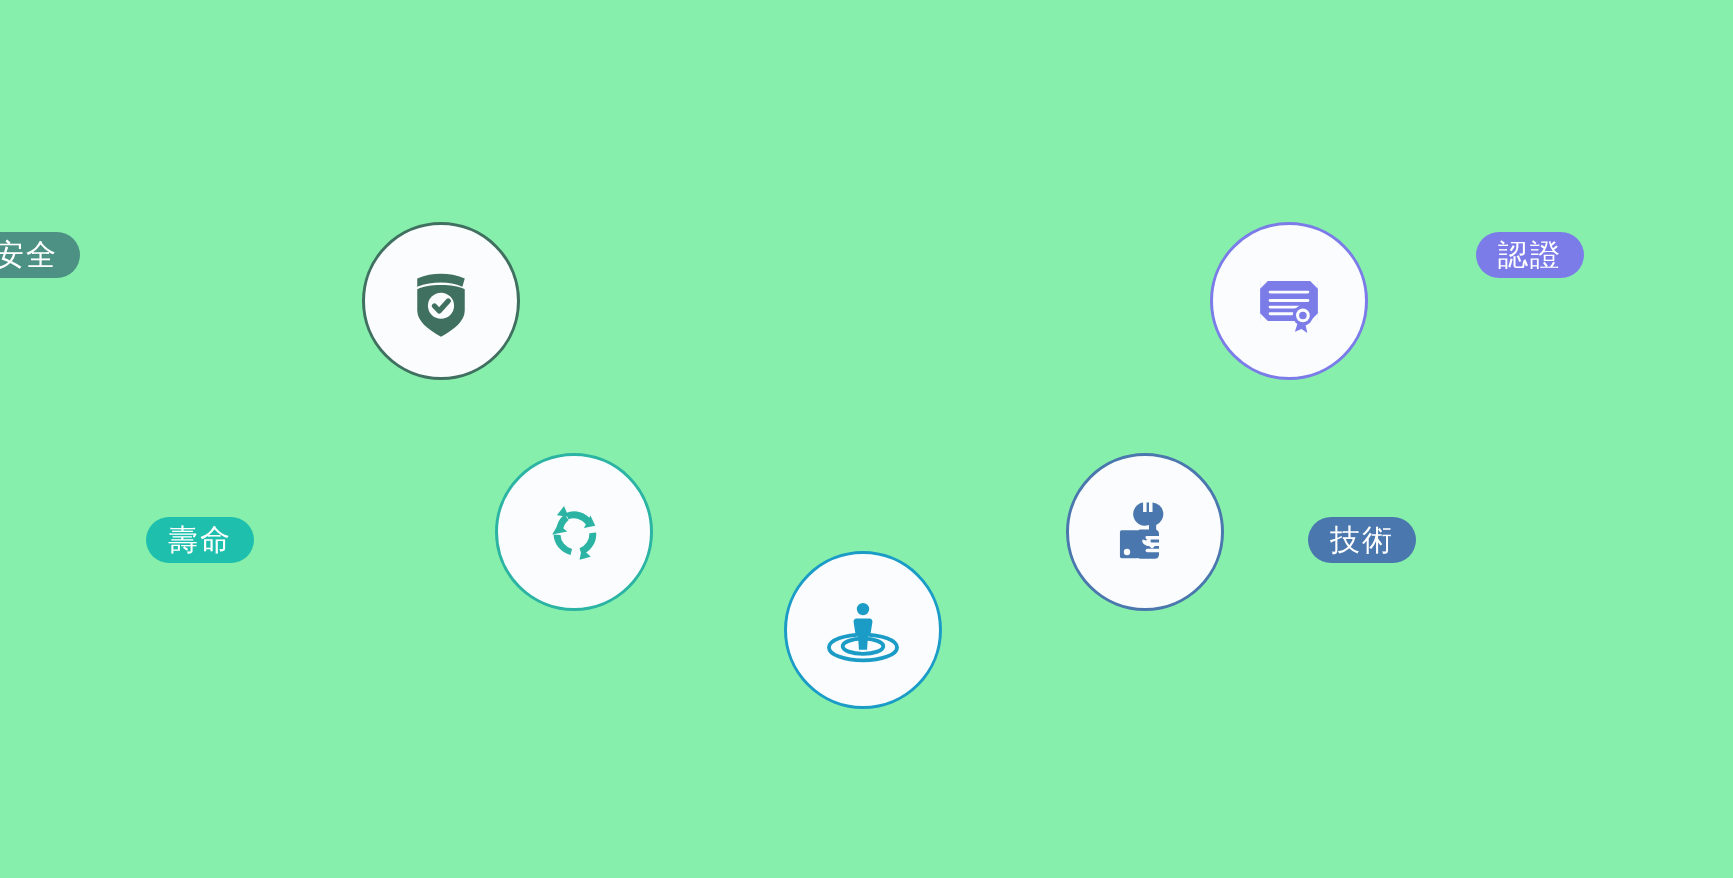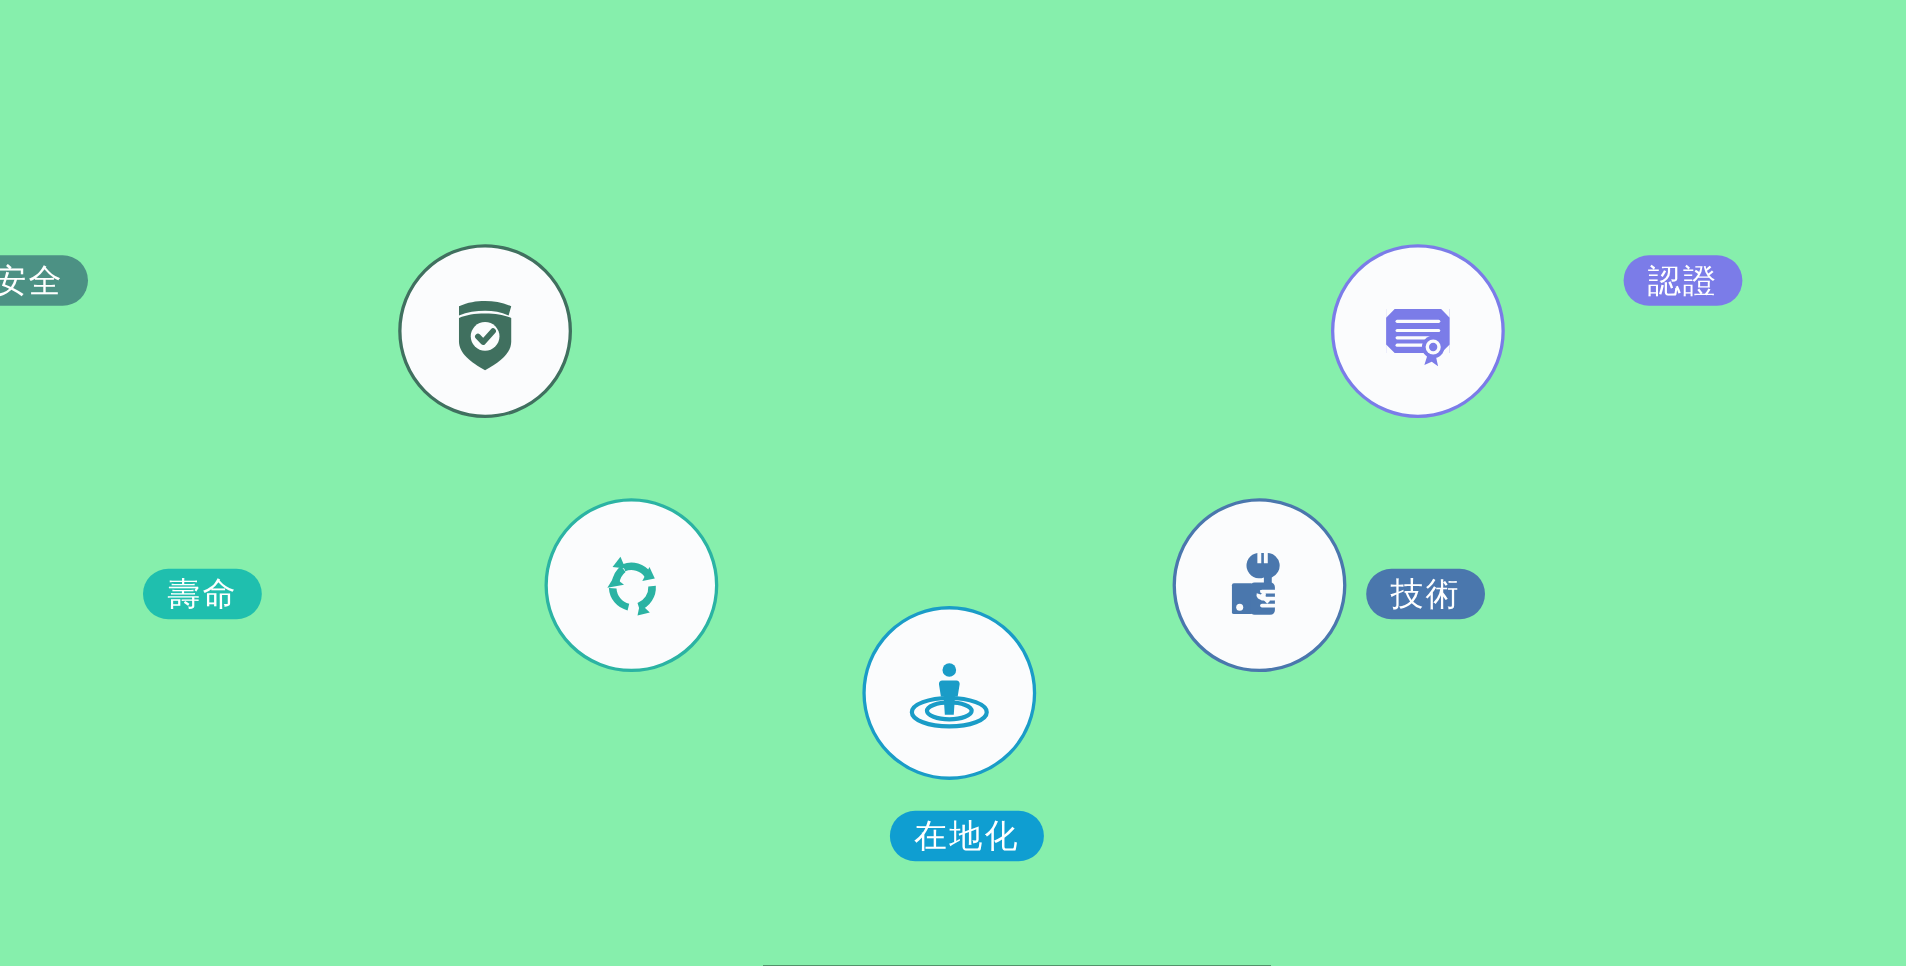--- a/index.html
+++ b/index.html
@@ -55,29 +55,29 @@
   }
 
   
 
   
   .node-safety      { left: 362px; top: 222px; width: 158px; height: 158px; border-color: #40705f; }
   .pill-safety      { left: -28px; top: 232px; background: #4c9184; }
 
   
   .node-lifespan    { left: 495px; top: 453px; width: 158px; height: 158px; border-color: #2bb3a3; }
-  .pill-lifespan    { left: 130px; top: 517px; background: #1fbfae; }
+  .pill-lifespan    { left: 146px; top: 517px; background: #1fbfae; }
 
   
   .node-local       { left: 784px; top: 551px; width: 158px; height: 158px; border-color: #1a9cc7; }
   .pill-local       { left: 809px; top: 737px; background: #0f9ed1; }
 
   
   .node-tech        { left: 1066px; top: 453px; width: 158px; height: 158px; border-color: #4a77ad; }
-  .pill-tech        { left: 1242px; top: 517px; background: #4a77ad; text-align: right; }
+  .pill-tech        { left: 1308px; top: 517px; background: #4a77ad; text-align: right; }
 
   
   .node-cert        { left: 1210px; top: 222px; width: 158px; height: 158px; border-color: #7b7ce8; }
   .pill-cert        { left: 1476px; top: 232px; background: #7b7ce8; }
 </style>
 </head>
 <body>
 
 <div id="stage">
 
@@ -120,21 +120,20 @@
       <svg width="86" height="86" viewBox="0 0 72 64" aria-hidden="true">
         <g fill="#1a9cc7">
           <circle cx="36" cy="14.5" r="5.2"></circle>
           <path d="M30.6 22.4h10.8c1.5 0 2.6 1.2 2.5 2.7l-1.5 9.6h-2.1l-.9 13.8h-6.8l-.9-13.8h-2.1l-1.5-9.6c-.1-1.5 1-2.7 2.5-2.7z"></path>
         </g>
         <ellipse cx="36" cy="45.6" rx="17" ry="6.4" fill="none" stroke="#1a9cc7" stroke-width="3.2"></ellipse>
         <ellipse cx="36" cy="46.6" rx="28.5" ry="10.8" fill="none" stroke="#1a9cc7" stroke-width="3.2"></ellipse>
       </svg>
     </span>
   </div>
-  <div class="pill pill-local">在地化</div>
 
   <div class="icon-node node-tech">
     <span class="glyph">
       <svg width="82" height="82" viewBox="0 0 72 64" aria-hidden="true">
 
         <path d="M39.4 6.2v8.3h-3.1V6.2a10.2 10.2 0 1 0 5.2 19.6v9.6h6.3v-9.6A10.2 10.2 0 0 0 44.6 6.2v8.3h-3.1V6.2z" fill="#4a77ad" transform="translate(-2 0) scale(1.0)"></path>
 
         <rect x="14" y="30.5" width="16.5" height="24.5" rx="1.5" fill="#4a77ad"></rect>
         <circle cx="20.2" cy="49.6" r="2.8" fill="#fbfcfd"></circle>
 

